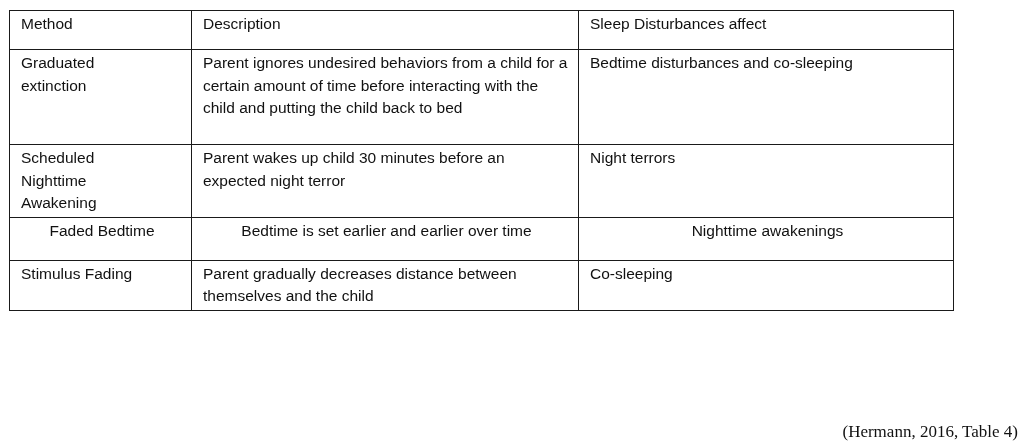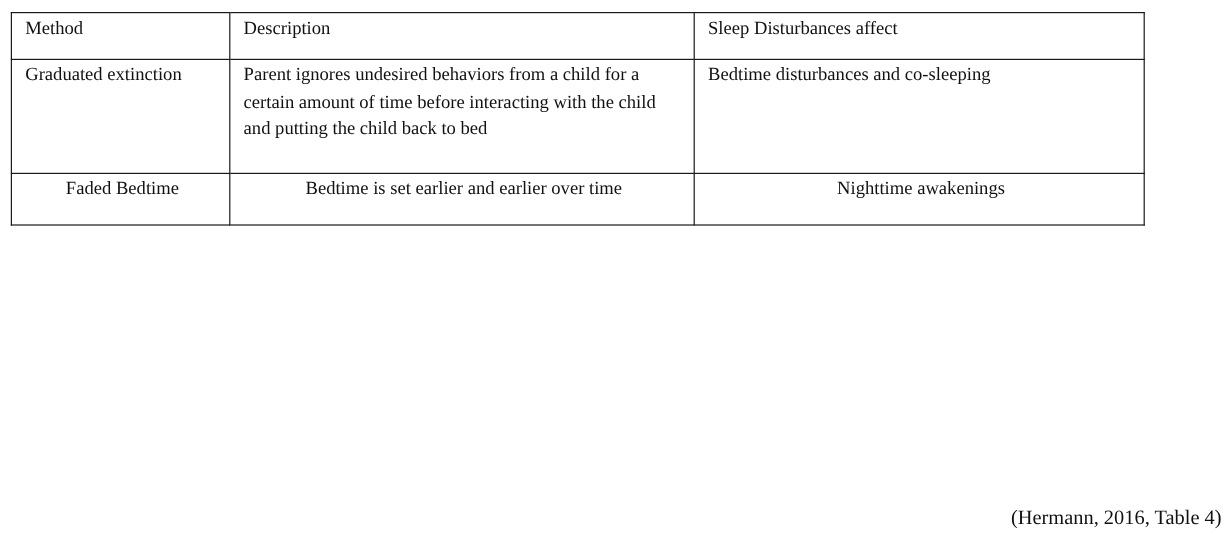--- a/index.html
+++ b/index.html
@@ -24,21 +24,20 @@
       table-layout: fixed;
       font-size: 15.5px;
       line-height: 22.5px;
     }
     table.methods td, table.methods th {
       border: 1.5px solid #1a1a1a;
       vertical-align: top;
       text-align: left;
       font-weight: normal;
       padding: 2px 8px 2px 11px;
-      font-family: Liberation Serif, serif;
     }
     col.c1 { width: 182px; }
     col.c2 { width: 387px; }
     col.c3 { width: 375px; }
     tr.h-row th { height: 34px; padding-top: 2px; }
     tr.r0 td { height: 44px; }
     tr.r1 td { height: 90px; }
     tr.r2 td { height: 66px; }
     tr.r3 td { height: 38px; text-align: center; }
     tr.r4 td { height: 43px; }
@@ -68,21 +67,31 @@
       <th>Description</th>
       <th>Sleep Disturbances affect</th>
     </tr>
   </thead>
   <tbody>
     <tr class="r1">
       <td style="padding-right:36px">Graduated extinction</td>
       <td>Parent ignores undesired behaviors from a child for a certain amount of time before interacting with the child and putting the child back to bed</td>
       <td>Bedtime disturbances and co-sleeping</td>
     </tr>
+    <tr class="r2">
+      <td style="padding-right:70px">Scheduled Nighttime Awakening</td>
+      <td>Parent wakes up child 30 minutes before an expected night terror</td>
+      <td>Night terrors</td>
+    </tr>
     <tr class="r3">
       <td>Faded Bedtime</td>
       <td>Bedtime is set earlier and earlier over time</td>
       <td>Nighttime awakenings</td>
+    </tr>
+    <tr class="r4">
+      <td>Stimulus Fading</td>
+      <td>Parent gradually decreases distance between themselves and the child</td>
+      <td>Co-sleeping</td>
     </tr>
   </tbody>
 </table>
 
 <div class="citation">(Hermann, 2016, Table 4)</div>
 
 </body></html>

